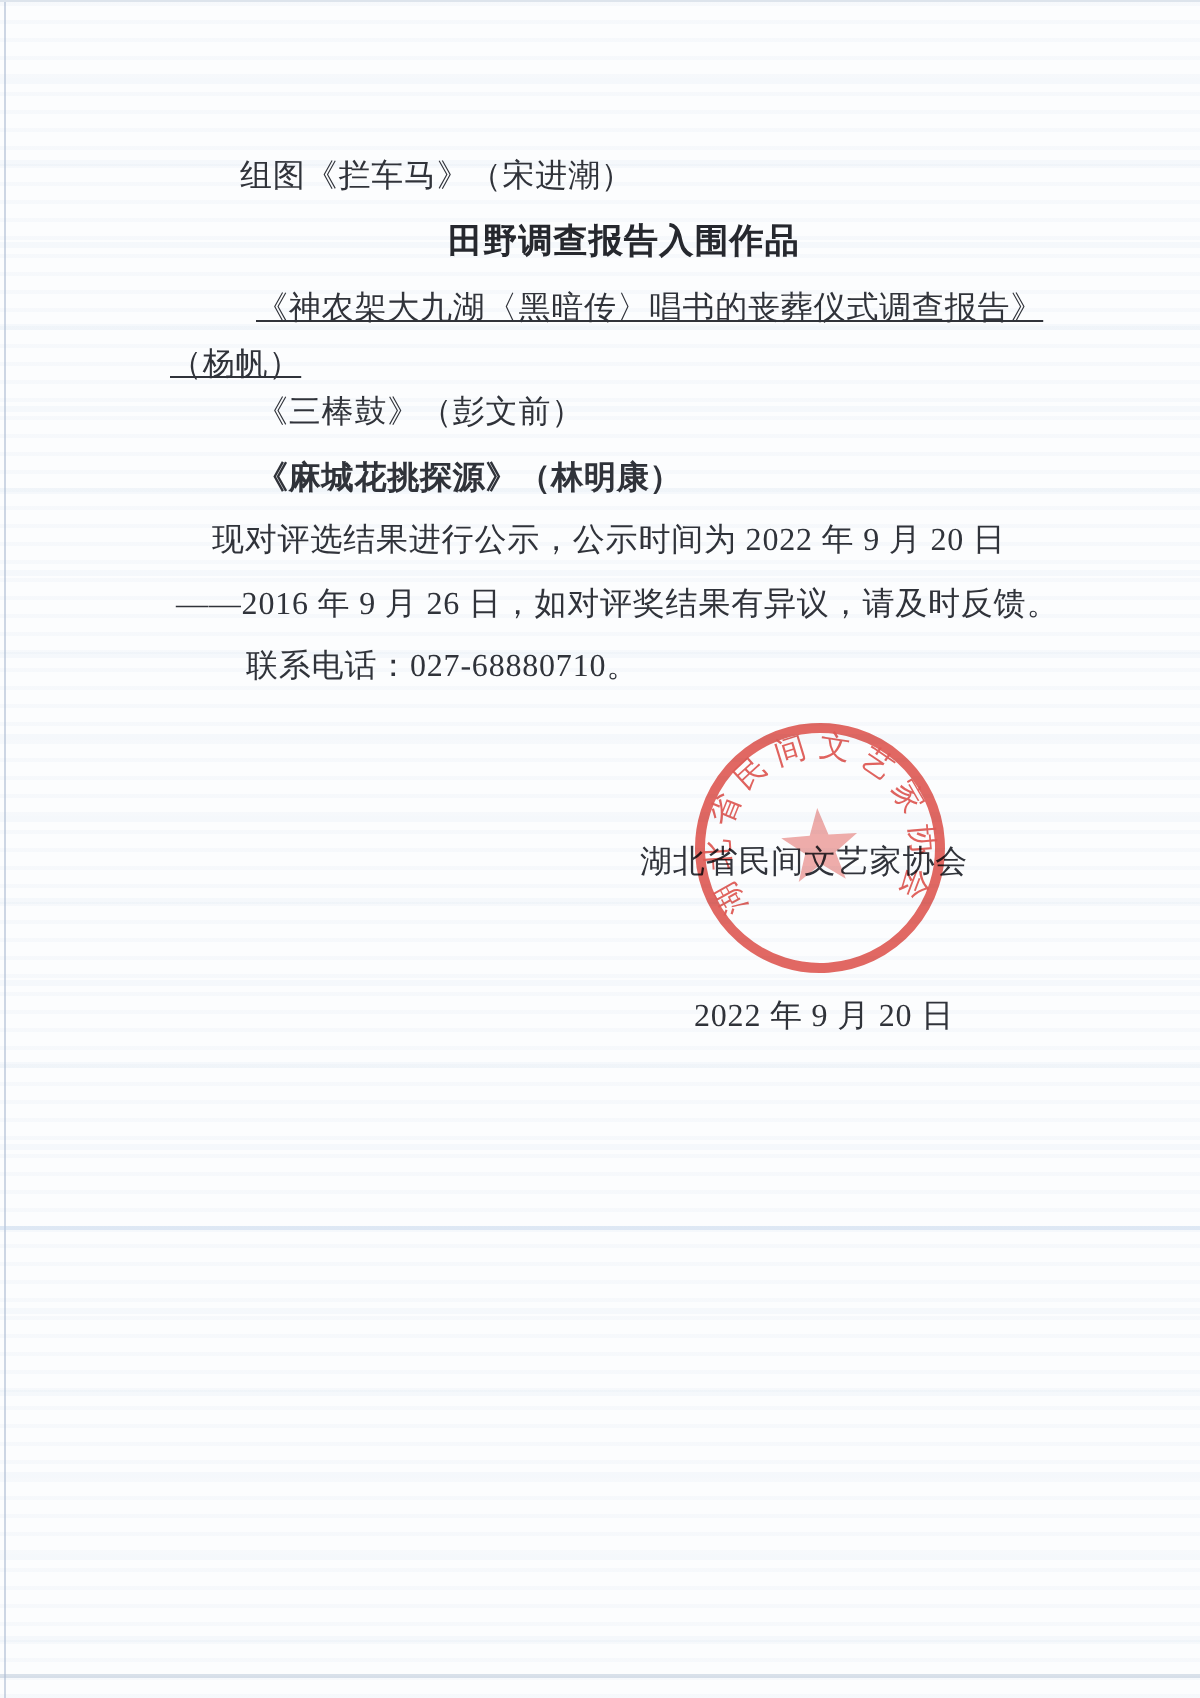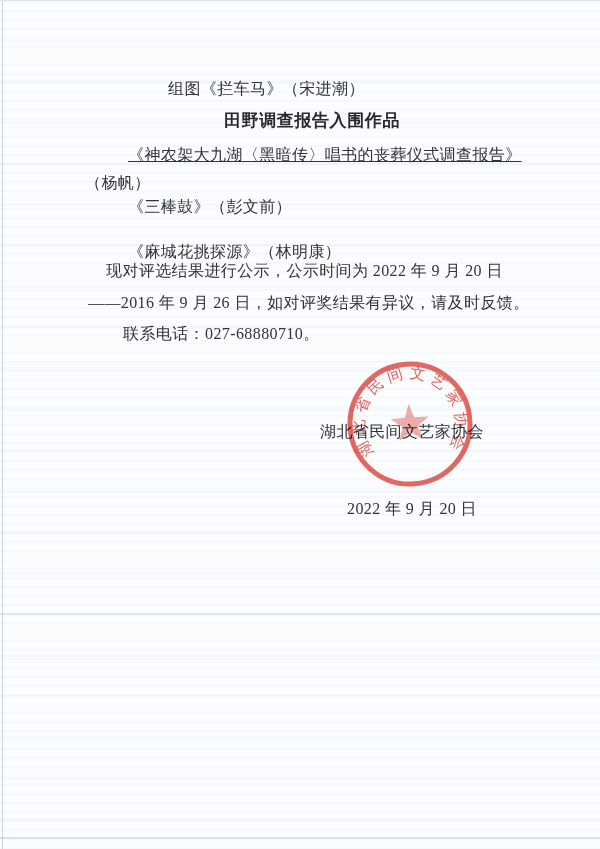--- a/index.html
+++ b/index.html
@@ -47,25 +47,25 @@
     left: 0; top: 108px;
     width: 600px;
     text-align: center;
     transform: translateX(12px);
     font-family: "Liberation Sans", "DejaVu Sans", sans-serif;
     font-weight: bold;
     font-size: 17px;
     letter-spacing: 0.6px;
     color: #26282e;
   }
-  .l-listing  { left: 120px; top: 77px; margin-left: 48px; }
+  .l-listing  { left: 120px; top: 77px; }
   .l-work1    { left: 128px; top: 143px; text-decoration: underline; }
-  .l-author1  { left: 85px;  top: 171px; }
+  .l-author1  { left: 85px;  top: 171px; text-decoration: underline; }
   .l-work2    { left: 128px; top: 195px; }
-  .l-work3    { left: 128px; top: 240px; }
+  .l-work3    { left: 128px; top: 228px; font-weight: bold; }
   .l-para1    { left: 106px; top: 259px; }
   .l-para2    { left: 88px;  top: 291px; }
   .l-para3    { left: 123px; top: 322px; }
   .l-sig-org  { left: 320px; top: 420px; }
   .l-sig-date { left: 347px; top: 453px; margin-top: 44px; }
 
   .seal {
     position: absolute;
     left: 335px; top: 348px;
     width: 150px; height: 150px;

